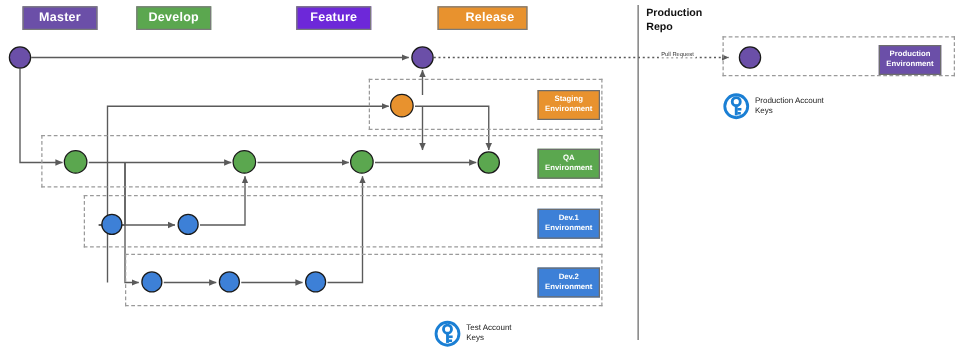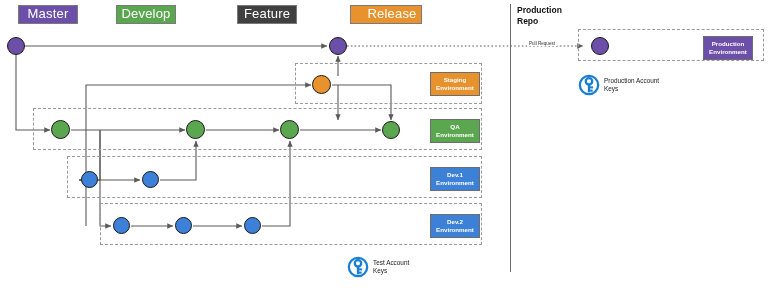--- a/index.html
+++ b/index.html
@@ -1,23 +1,23 @@
 <!DOCTYPE html>
 <html><head>
 <meta charset="utf-8">
 <style>
   html,body{margin:0;padding:0;background:#ffffff;}
   body{width:768px;height:291px;position:relative;overflow:hidden;
        font-family:"Liberation Sans", sans-serif;}
   .canvas{position:absolute;left:0;top:0;width:768px;height:291px;}
   svg.wires{position:absolute;left:0;top:0;width:768px;height:291px;pointer-events:none;}
 
-  .legend-chip{position:absolute;display:flex;justify-content:center;
-     width:58px;height:17px;border:1px solid #7a7a7a;color:#ffffff;font-size:13px;
-     font-weight:normal;letter-spacing:.2px;}
+  .legend-chip{position:absolute;display:flex;align-items:center;justify-content:center;
+     width:58px;height:17px;border:1px solid #7a7a7a;color:#ffffff;font-size:10px;
+     font-weight:bold;letter-spacing:.2px;}
   .env-chip{position:absolute;display:flex;flex-direction:column;align-items:center;
      justify-content:center;width:48px;height:22px;border:1px solid #6d6d6d;
      color:#ffffff;font-size:6.2px;font-weight:bold;line-height:8px;text-align:center;}
   .env-chip span{display:block;}
 
   .zone{position:absolute;border:1px dashed #9a9a9a;box-sizing:border-box;}
 
   .node{position:absolute;border-radius:50%;border:1.2px solid #1a1a1a;box-sizing:border-box;}
   .n-purple{background:#6b4fa8;}
   .n-green{background:#5ba74f;}
@@ -84,24 +84,24 @@
 
   <div class="zone" style="left:295px;top:63px;width:187px;height:41px;"></div>
   <div class="zone" style="left:33px;top:108px;width:449px;height:42px;"></div>
   <div class="zone" style="left:67px;top:156px;width:415px;height:42px;"></div>
   <div class="zone" style="left:100px;top:203px;width:382px;height:42px;"></div>
   <div class="zone" style="left:578px;top:29px;width:186px;height:32px;"></div>
 
   <div class="legend-chip" style="left:18px;top:5px;background:#6b4fa8;">
     <span>Master</span>
   </div>
-  <div class="legend-chip" style="left:116px;top:5px;background:#5ba74f;">
+  <div class="legend-chip" style="left:109px;top:5px;background:#5ba74f;">
     <span>Develop</span>
   </div>
-  <div class="legend-chip" style="left:237px;top:5px;background:#404040;">
+  <div class="legend-chip" style="left:237px;top:5px;background:#6d28d9;">
     <span>Feature</span>
   </div>
   <div class="legend-chip" style="left:350px;top:5px;background:#e8922e;padding-left:12px;">
     <span>Release</span>
   </div>
 
   <div class="env-chip" style="left:430px;top:72px;background:#e8922e;">
     <span>Staging</span>
     <span>Environment</span>
   </div>

